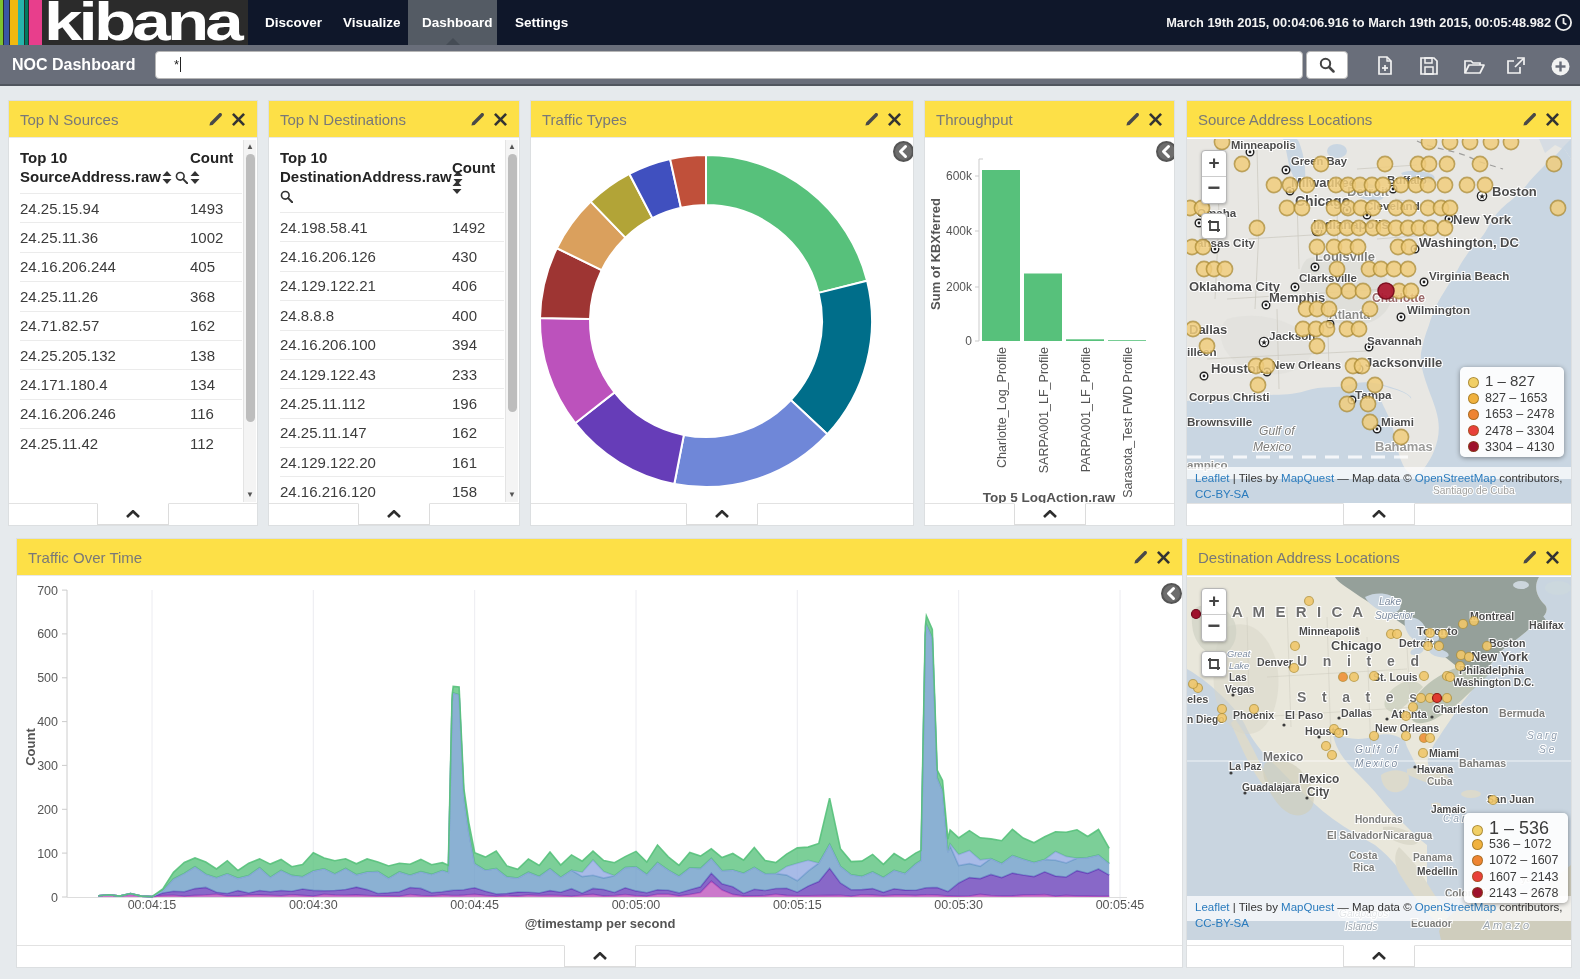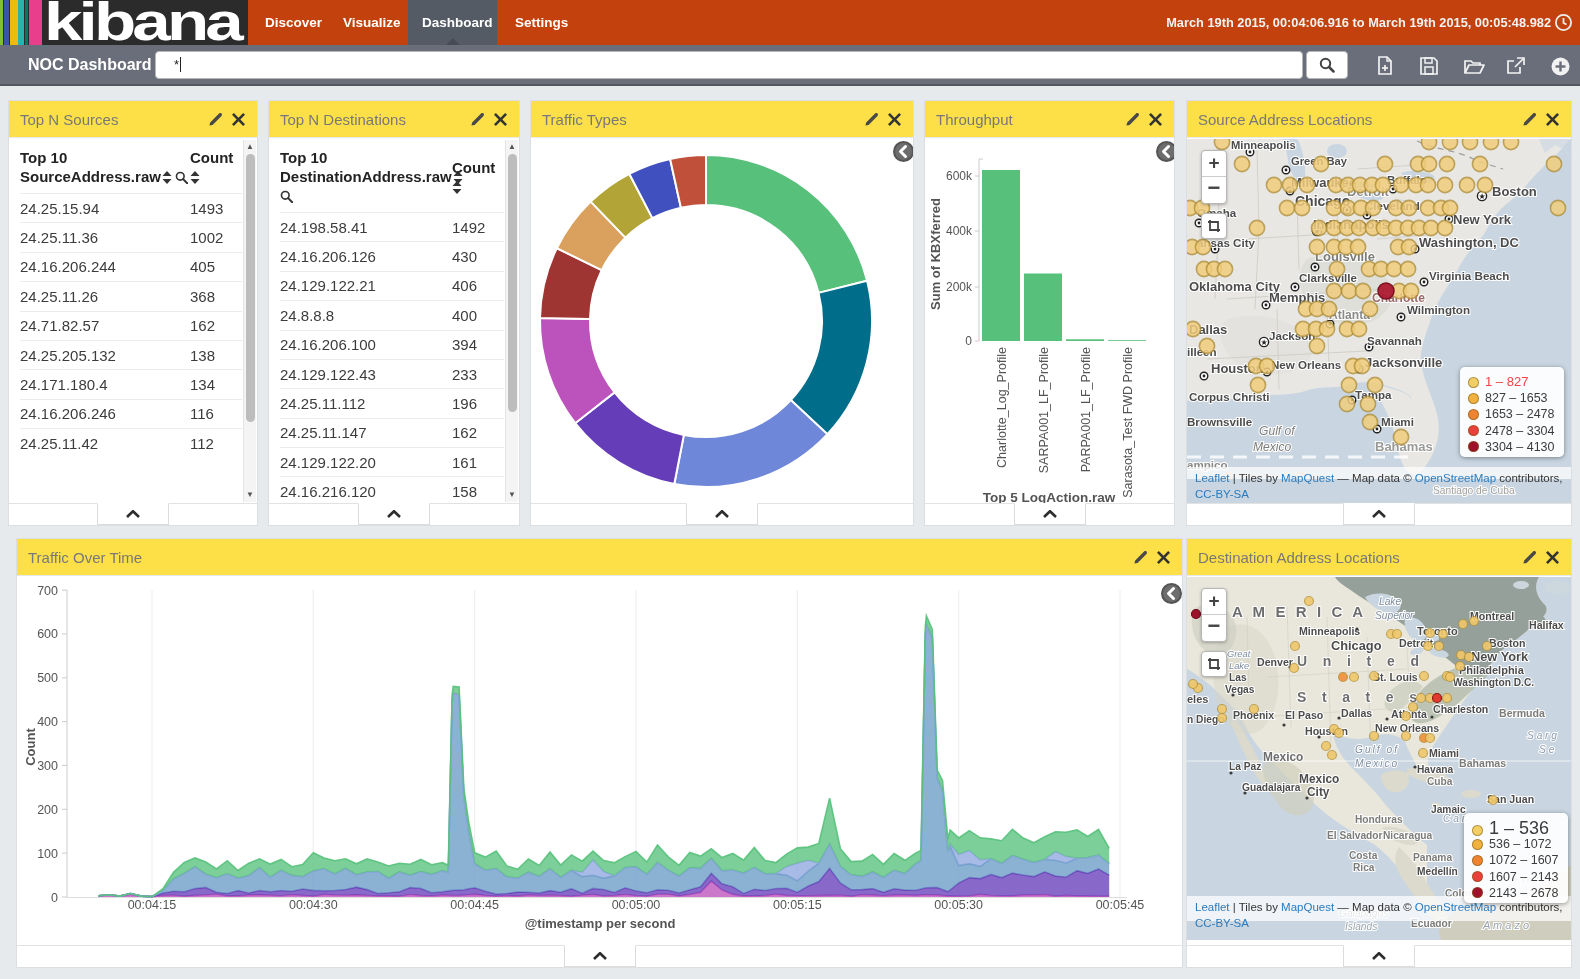--- a/index.html
+++ b/index.html
@@ -1,25 +1,25 @@
 <!DOCTYPE html>
 <html><head><meta charset="utf-8"><title>NOC Dashboard - Kibana</title>
 <style>
 *{margin:0;padding:0;box-sizing:border-box}
 body{font-family:"Liberation Sans",sans-serif;background:#e6eaed;width:1580px;height:979px;position:relative;overflow:hidden}
-.nav{position:absolute;left:0;top:0;width:1580px;height:45px;background:#c2410c}
+.nav{position:absolute;left:0;top:0;width:1580px;height:45px;background:#0f172a}
 .logo{position:absolute;left:0;top:0;height:45px;background:#2b2b2b}
 .stripes{position:absolute;left:0;top:0;height:45px;width:43px}
 .kib{position:absolute;left:44px;top:-10px;font-size:54px;font-weight:bold;color:#fff;letter-spacing:-3px;transform:scaleX(1.28);transform-origin:0 0}
 .navlink{position:absolute;top:0;height:45px;line-height:45px;color:#fff;font-size:13.5px;font-weight:bold}
 .navtab{position:absolute;top:0;height:45px;background:#545b64}
 .navtab .caret{position:absolute;bottom:0;left:50%;margin-left:-7px;width:0;height:0;border-left:7px solid transparent;border-right:7px solid transparent;border-bottom:7px solid #454c55}
 .timepick{position:absolute;right:29px;top:0;height:32px;line-height:45px;color:#f3f3f3;font-size:12.8px;font-weight:bold}
 .cfg{position:absolute;left:0;top:45px;width:1580px;height:41px;background:#696e7a;border-bottom:2px solid #51565f}
-.cfg .title{position:absolute;left:28px;top:0;height:39px;line-height:39px;color:#fff;font-size:16px;font-weight:bold}
+.cfg .title{position:absolute;left:12px;top:0;height:39px;line-height:39px;color:#fff;font-size:16px;font-weight:bold}
 .qinput{position:absolute;left:155px;top:6px;width:1148px;height:28px;background:#fff;border:1px solid #b6b6b6;border-radius:4px;font-size:13px;color:#222;padding:0 0 0 18px;line-height:26px}
 .qbtn{position:absolute;left:1306px;top:6px;width:42px;height:28px;background:#fff;border:1px solid #b6b6b6;border-radius:4px}
 .panel{position:absolute;background:#fff;border:1px solid #dcdfe1;overflow:hidden}
 .phead{position:absolute;left:0;top:0;right:0;height:37px;background:#fde047;border-bottom:1px solid #e8e8e8}
 .ptitle{position:absolute;left:11px;top:0;height:37px;line-height:37px;font-size:15px;color:#787878}
 .pfoot{position:absolute;left:0;bottom:0;right:0;height:22px;background:#fff;border-top:1px solid #e2e2e2}
 .ptab{position:absolute;left:50%;top:-1px;margin-left:-36px;width:72px;height:22px;background:#fff;border:1px solid #dcdcdc;border-top:1px solid #fff}
 table.kt{border-collapse:collapse;width:100%;table-layout:fixed;font-size:15px;color:#3c3c3c}
 table.kt th{font-weight:bold;color:#232323;text-align:left;vertical-align:top;padding:9px 0 7px 0;line-height:19px}
 table.kt td{border-top:1px solid #ebebeb;padding:4.7px 0;line-height:19px}
@@ -544,21 +544,21 @@
     <div style="position:absolute;left:0;top:38px;right:0;bottom:23px">
       <div style="position:absolute;left:14px;top:11px;width:26px;background:#fff;border:1px solid #b6b6b6;border-radius:4px;box-shadow:0 1px 3px rgba(0,0,0,.25)">
 <div style="height:26px;line-height:24px;text-align:center;font-size:19px;font-weight:bold;color:#444;border-bottom:1px solid #ccc">+</div>
 <div style="height:26px;line-height:22px;text-align:center;font-size:22px;font-weight:bold;color:#444">−</div>
       </div>
 <div style="position:absolute;left:14px;top:74px;width:26px;height:26px;background:#fff;border:1px solid #b6b6b6;border-radius:4px;box-shadow:0 1px 3px rgba(0,0,0,.25)">
 <svg width="16" height="16" viewBox="0 0 16 16" style="margin:5px">
           <path d="M3 1 V11 H13 M1 3 H11 V13" stroke="#444" stroke-width="1.8" fill="none"></path>
         </svg></div>
       <div style="position:absolute;left:273px;top:228px;background:rgba(255,255,255,.92);border-radius:5px;box-shadow:0 1px 5px rgba(0,0,0,.4);z-index:5;padding:5px 9px 4px 8px">
-        <div style="height:16.2px;white-space:nowrap"><span style="display:inline-block;width:11px;height:11px;border-radius:50%;background:#f1cf65;border:1px solid rgba(120,90,20,.55);vertical-align:-1.5px;margin-right:6px"></span><span style="font-size:13px;color:#ef4444">1 – 827</span></div>
+        <div style="height:16.2px;white-space:nowrap"><span style="display:inline-block;width:11px;height:11px;border-radius:50%;background:#f1cf65;border:1px solid rgba(120,90,20,.55);vertical-align:-1.5px;margin-right:6px"></span><span style="font-size:15px;color:#404040">1 – 827</span></div>
         <div style="height:16.2px;white-space:nowrap"><span style="display:inline-block;width:11px;height:11px;border-radius:50%;background:#f0b13e;border:1px solid rgba(120,90,20,.55);vertical-align:-1.5px;margin-right:6px"></span><span style="font-size:12.5px;color:#3c3c3c">827 – 1653</span></div>
         <div style="height:16.2px;white-space:nowrap"><span style="display:inline-block;width:11px;height:11px;border-radius:50%;background:#ee8432;border:1px solid rgba(120,90,20,.55);vertical-align:-1.5px;margin-right:6px"></span><span style="font-size:12.5px;color:#3c3c3c">1653 – 2478</span></div>
         <div style="height:16.2px;white-space:nowrap"><span style="display:inline-block;width:11px;height:11px;border-radius:50%;background:#e8403a;border:1px solid rgba(120,90,20,.55);vertical-align:-1.5px;margin-right:6px"></span><span style="font-size:12.5px;color:#3c3c3c">2478 – 3304</span></div>
         <div style="height:16.2px;white-space:nowrap"><span style="display:inline-block;width:11px;height:11px;border-radius:50%;background:#9e122c;border:1px solid rgba(120,90,20,.55);vertical-align:-1.5px;margin-right:6px"></span><span style="font-size:12.5px;color:#3c3c3c">3304 – 4130</span></div>
       </div>
       <div style="position:absolute;left:0;right:0;top:328px;bottom:23px;background:rgba(255,255,255,.72);padding:3px 0 0 8px;font-size:11.5px;color:#333;line-height:16px"><a style="color:#2a7bbd;text-decoration:none">Leaflet</a> | Tiles by <a style="color:#2a7bbd">MapQuest</a> — Map data © <a style="color:#2a7bbd">OpenStreetMap</a> contributors,<br><a style="color:#2a7bbd">CC-BY-SA</a></div>
     </div>
     <div class="pfoot">
       <div class="ptab">
         <svg width="14" height="8" viewBox="0 0 14 8" style="position:absolute;left:50%;margin-left:-7px;top:6px">

